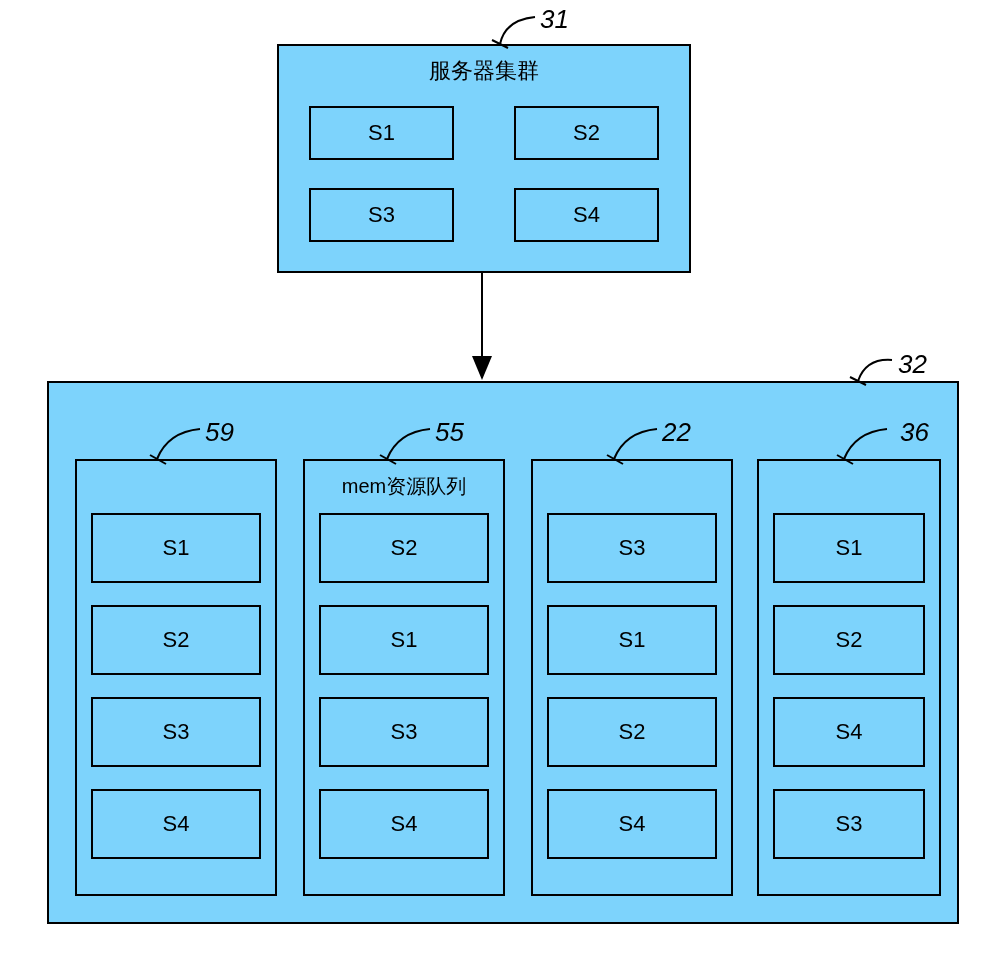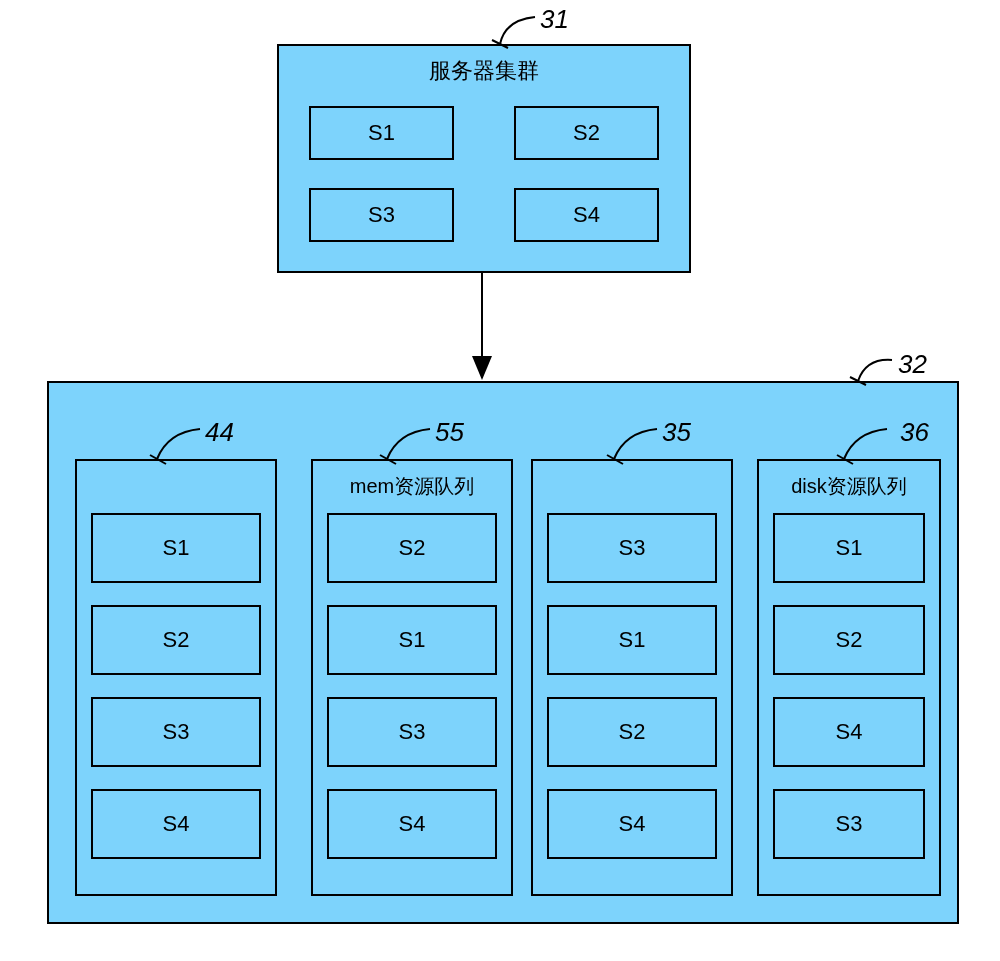--- a/index.html
+++ b/index.html
@@ -82,21 +82,21 @@
 }
 .queue-item {
   border: 2px solid #000;
   height: 66px;
   display: flex;
   align-items: center;
   justify-content: center;
   font-size: 22px;
 }
 .q1 { left: 26px; }
-.q2 { left: 254px; margin-left: 8px; }
+.q2 { left: 254px; }
 .q3 { left: 482px; }
 .q4 { left: 708px; width: 180px; }
 .callout-label {
   position: absolute;
   font-size: 26px;
   font-style: italic;
 }
 svg.overlay {
   position: absolute;
   left: 0;
@@ -144,35 +144,34 @@
   <div class="queue q3">
     <div class="queue-items">
       <div class="queue-item">S3</div>
       <div class="queue-item">S1</div>
       <div class="queue-item">S2</div>
       <div class="queue-item">S4</div>
     </div>
   </div>
 
   <div class="queue q4">
-    <div class="title">disk资源队列</div>
     <div class="queue-items">
       <div class="queue-item">S1</div>
       <div class="queue-item">S2</div>
       <div class="queue-item">S4</div>
       <div class="queue-item">S3</div>
     </div>
   </div>
 </div>
 
 <div class="callout-label" style="left:540px; top:4px;">31</div>
 <div class="callout-label" style="left:898px; top:349px;">32</div>
-<div class="callout-label" style="left:205px; top:417px;">44</div>
+<div class="callout-label" style="left:205px; top:417px;">59</div>
 <div class="callout-label" style="left:435px; top:417px;">55</div>
-<div class="callout-label" style="left:662px; top:417px;">35</div>
+<div class="callout-label" style="left:662px; top:417px;">22</div>
 <div class="callout-label" style="left:892px; top:417px;margin-left:8px;">36</div>
 
 <svg class="overlay">
   <defs>
     <marker id="arrowhead" markerWidth="12" markerHeight="10" refX="11" refY="5" orient="auto">
       <path d="M0,0 L12,5 L0,10 Z" fill="#000"></path>
     </marker>
   </defs>
 
   <line x1="482" y1="271" x2="482" y2="378" stroke="#000" stroke-width="2" marker-end="url(#arrowhead)"></line>

